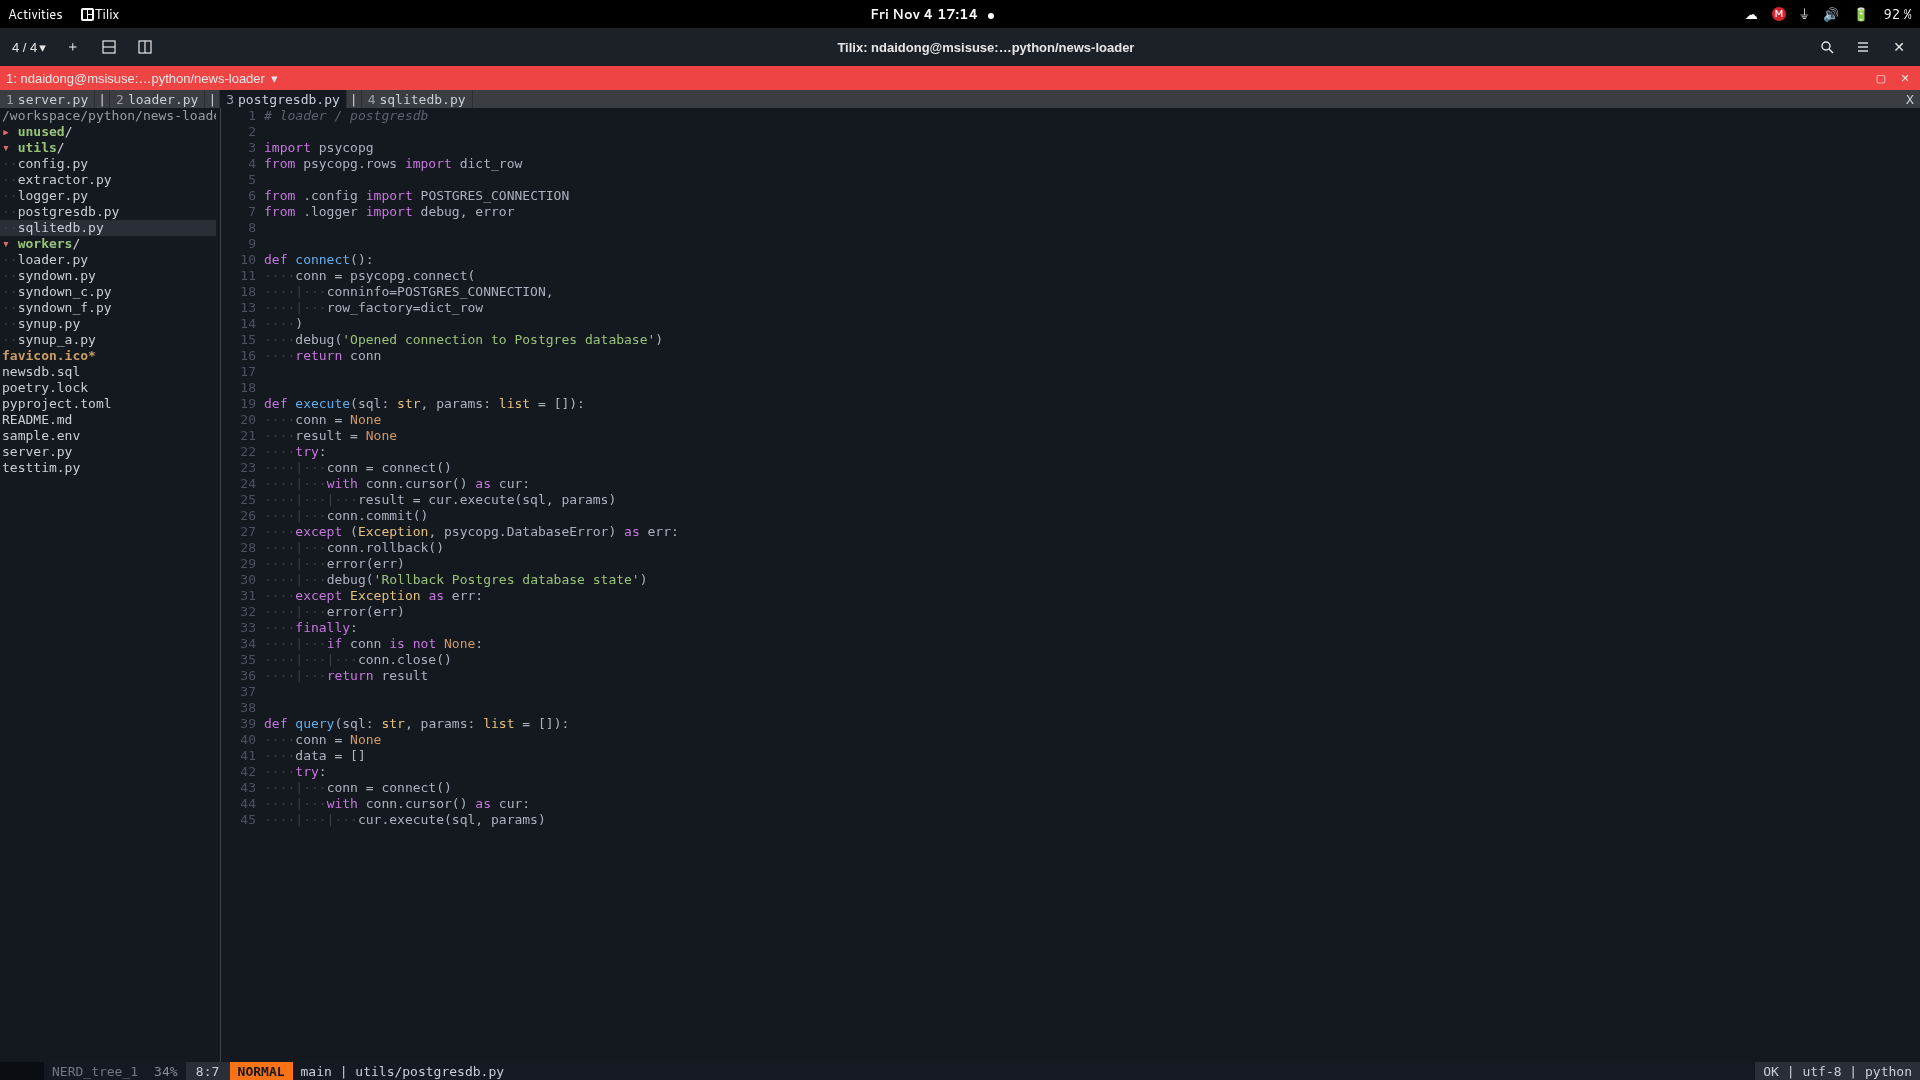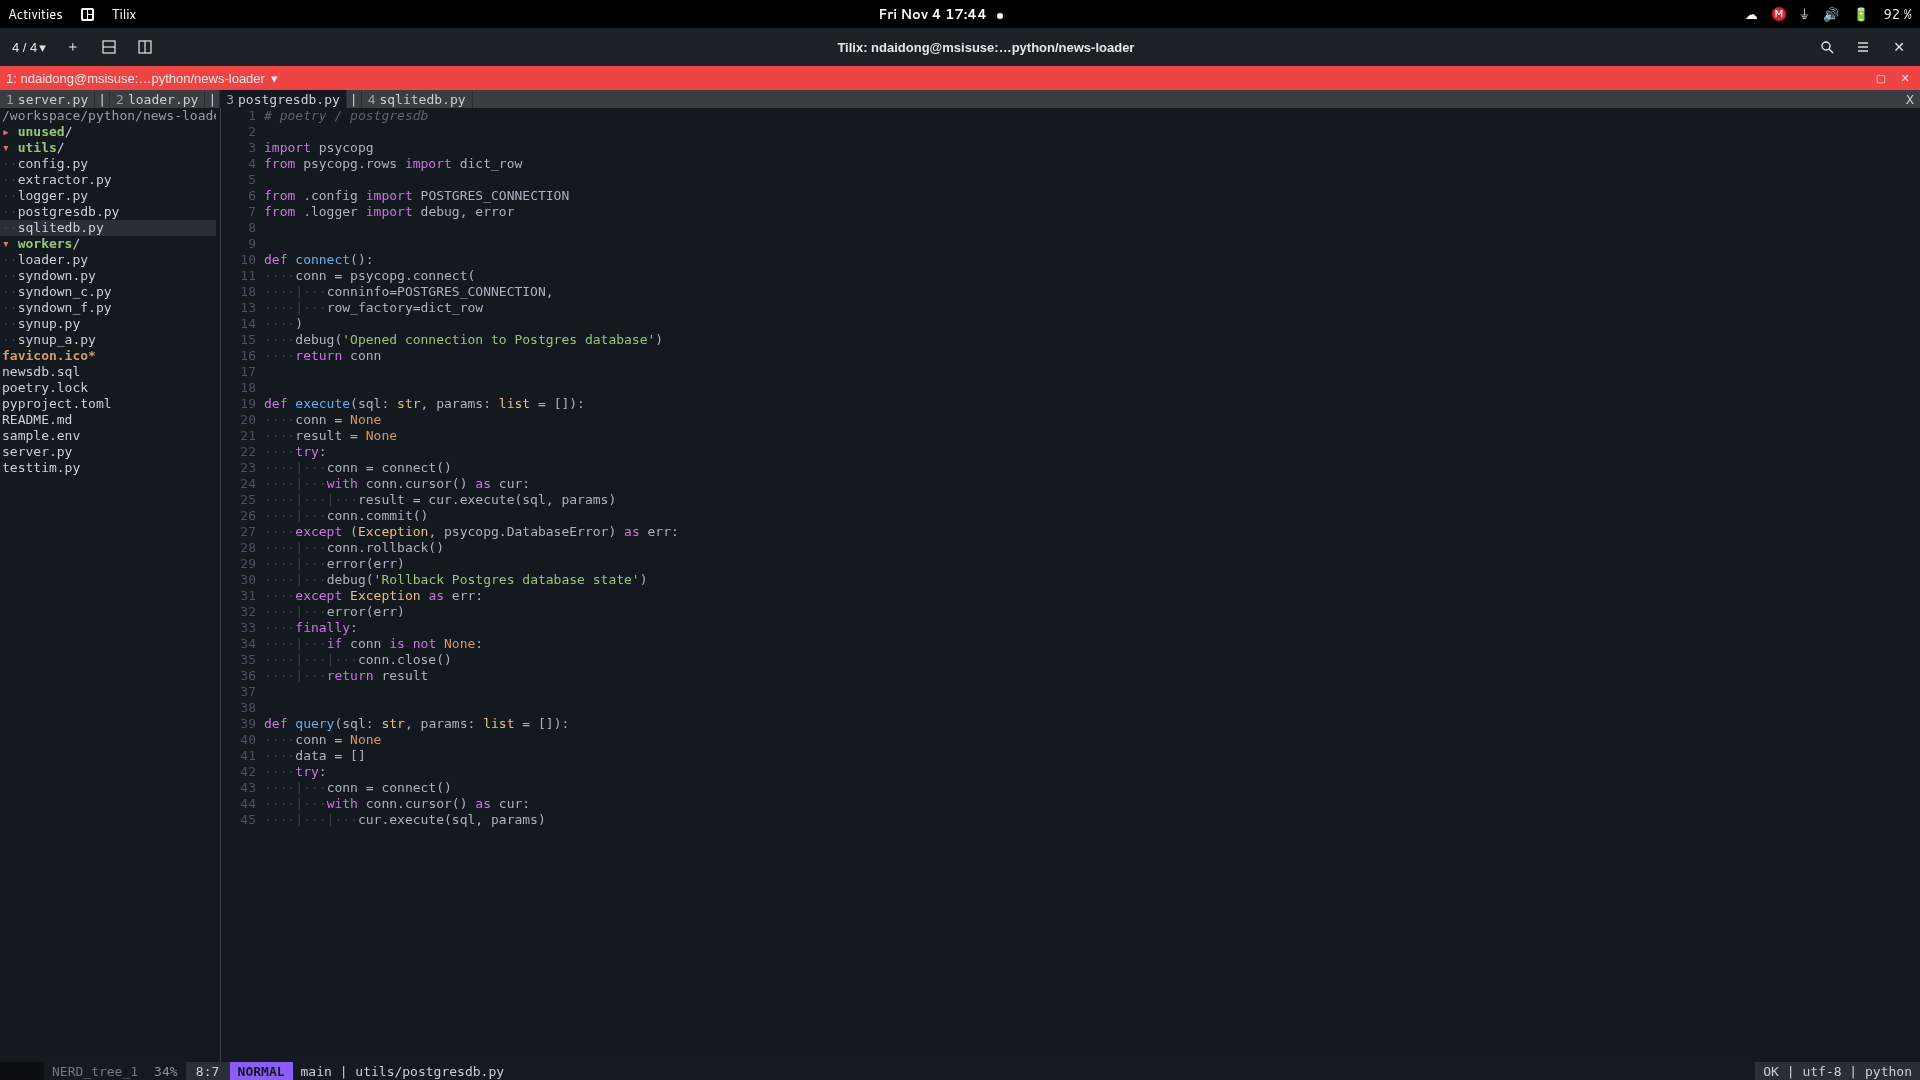--- a/index.html
+++ b/index.html
@@ -137,41 +137,41 @@
   background: #151a22;
   display: flex;
   align-items: center;
   font-size: 13px;
   margin-left: 44px;
 }
 .sb-seg { padding: 0 8px; height: 100%; display:flex; align-items:center; }
 .sb-tree { color: #717783; }
 .sb-pct { color: #888e96; }
 .sb-pos { background: #2a2e36; color: #c9cfd6; min-width: 44px; justify-content:center; }
-.sb-mode { background: #8b5cf6; color: #14181f; font-weight: 700; text-align: center; }
+.sb-mode { background: #f97316; color: #14181f; font-weight: 700; text-align: center; }
 .sb-file { color: #c9cfd6; }
 .sb-spacer { flex: 1; }
 .sb-right { padding: 0 8px; color: #c9cfd6; background:#2a2e36;text-align:right; }
 .tilix-icon { display:inline-block; width:13px; height:13px; background:#fff; border-radius:2px; position:relative; }
 .tilix-icon::before { content:''; position:absolute; left:2px; top:2px; width:4px; height:9px; background:#000; }
 .tilix-icon::after { content:''; position:absolute; right:2px; top:2px; width:4px; height:4px; background:#000; box-shadow: 0 5px 0 #000; }
 </style>
 </head>
 <body>
 
 <div class="topbar">
   <div class="topbar-left">
     <span>Activities</span>
-    <span style="display:flex;align-items:center;gap:18px;">
+    <span style="display:flex;align-items:center;gap:1px;">
       <span class="tilix-icon"></span>
       <span>Tilix</span>
     </span>
   </div>
   <div class="topbar-center">
-    <span>Fri Nov 4  17:44</span><span class="dot"></span>
+    <span>Fri Nov 4  17:14</span><span class="dot"></span>
   </div>
   <div class="topbar-right">
     <span class="tb-icon">☁</span>
     <span class="mega">M</span>
     <span class="tb-icon">⏚</span>
     <span class="tb-icon">🔊</span>
     <span class="tb-icon">🔋</span>
     <span>92 %</span>
   </div>
 </div>
@@ -263,21 +263,21 @@
         <div class="tree-line"><span class="tree-file">sample.env</span></div>
         <div class="tree-line"><span class="tree-file">server.py</span></div>
         <div class="tree-line"><span class="tree-file">testtim.py</span></div>
       </div>
   </div>
   <div class="gutter-split"></div>
   <div class="editor">
     <div id="code-lines">
         <div class="code-line">
           <div class="lnum">1</div>
-          <div class="code"><span class="c-comment"># poetry / postgresdb</span></div>
+          <div class="code"><span class="c-comment"># loader / postgresdb</span></div>
         </div>
         <div class="code-line">
           <div class="lnum">2</div>
           <div class="code"></div>
         </div>
         <div class="code-line">
           <div class="lnum">3</div>
           <div class="code"><span class="c-import">import</span><span class="c-op"> psycopg</span></div>
         </div>
         <div class="code-line">

